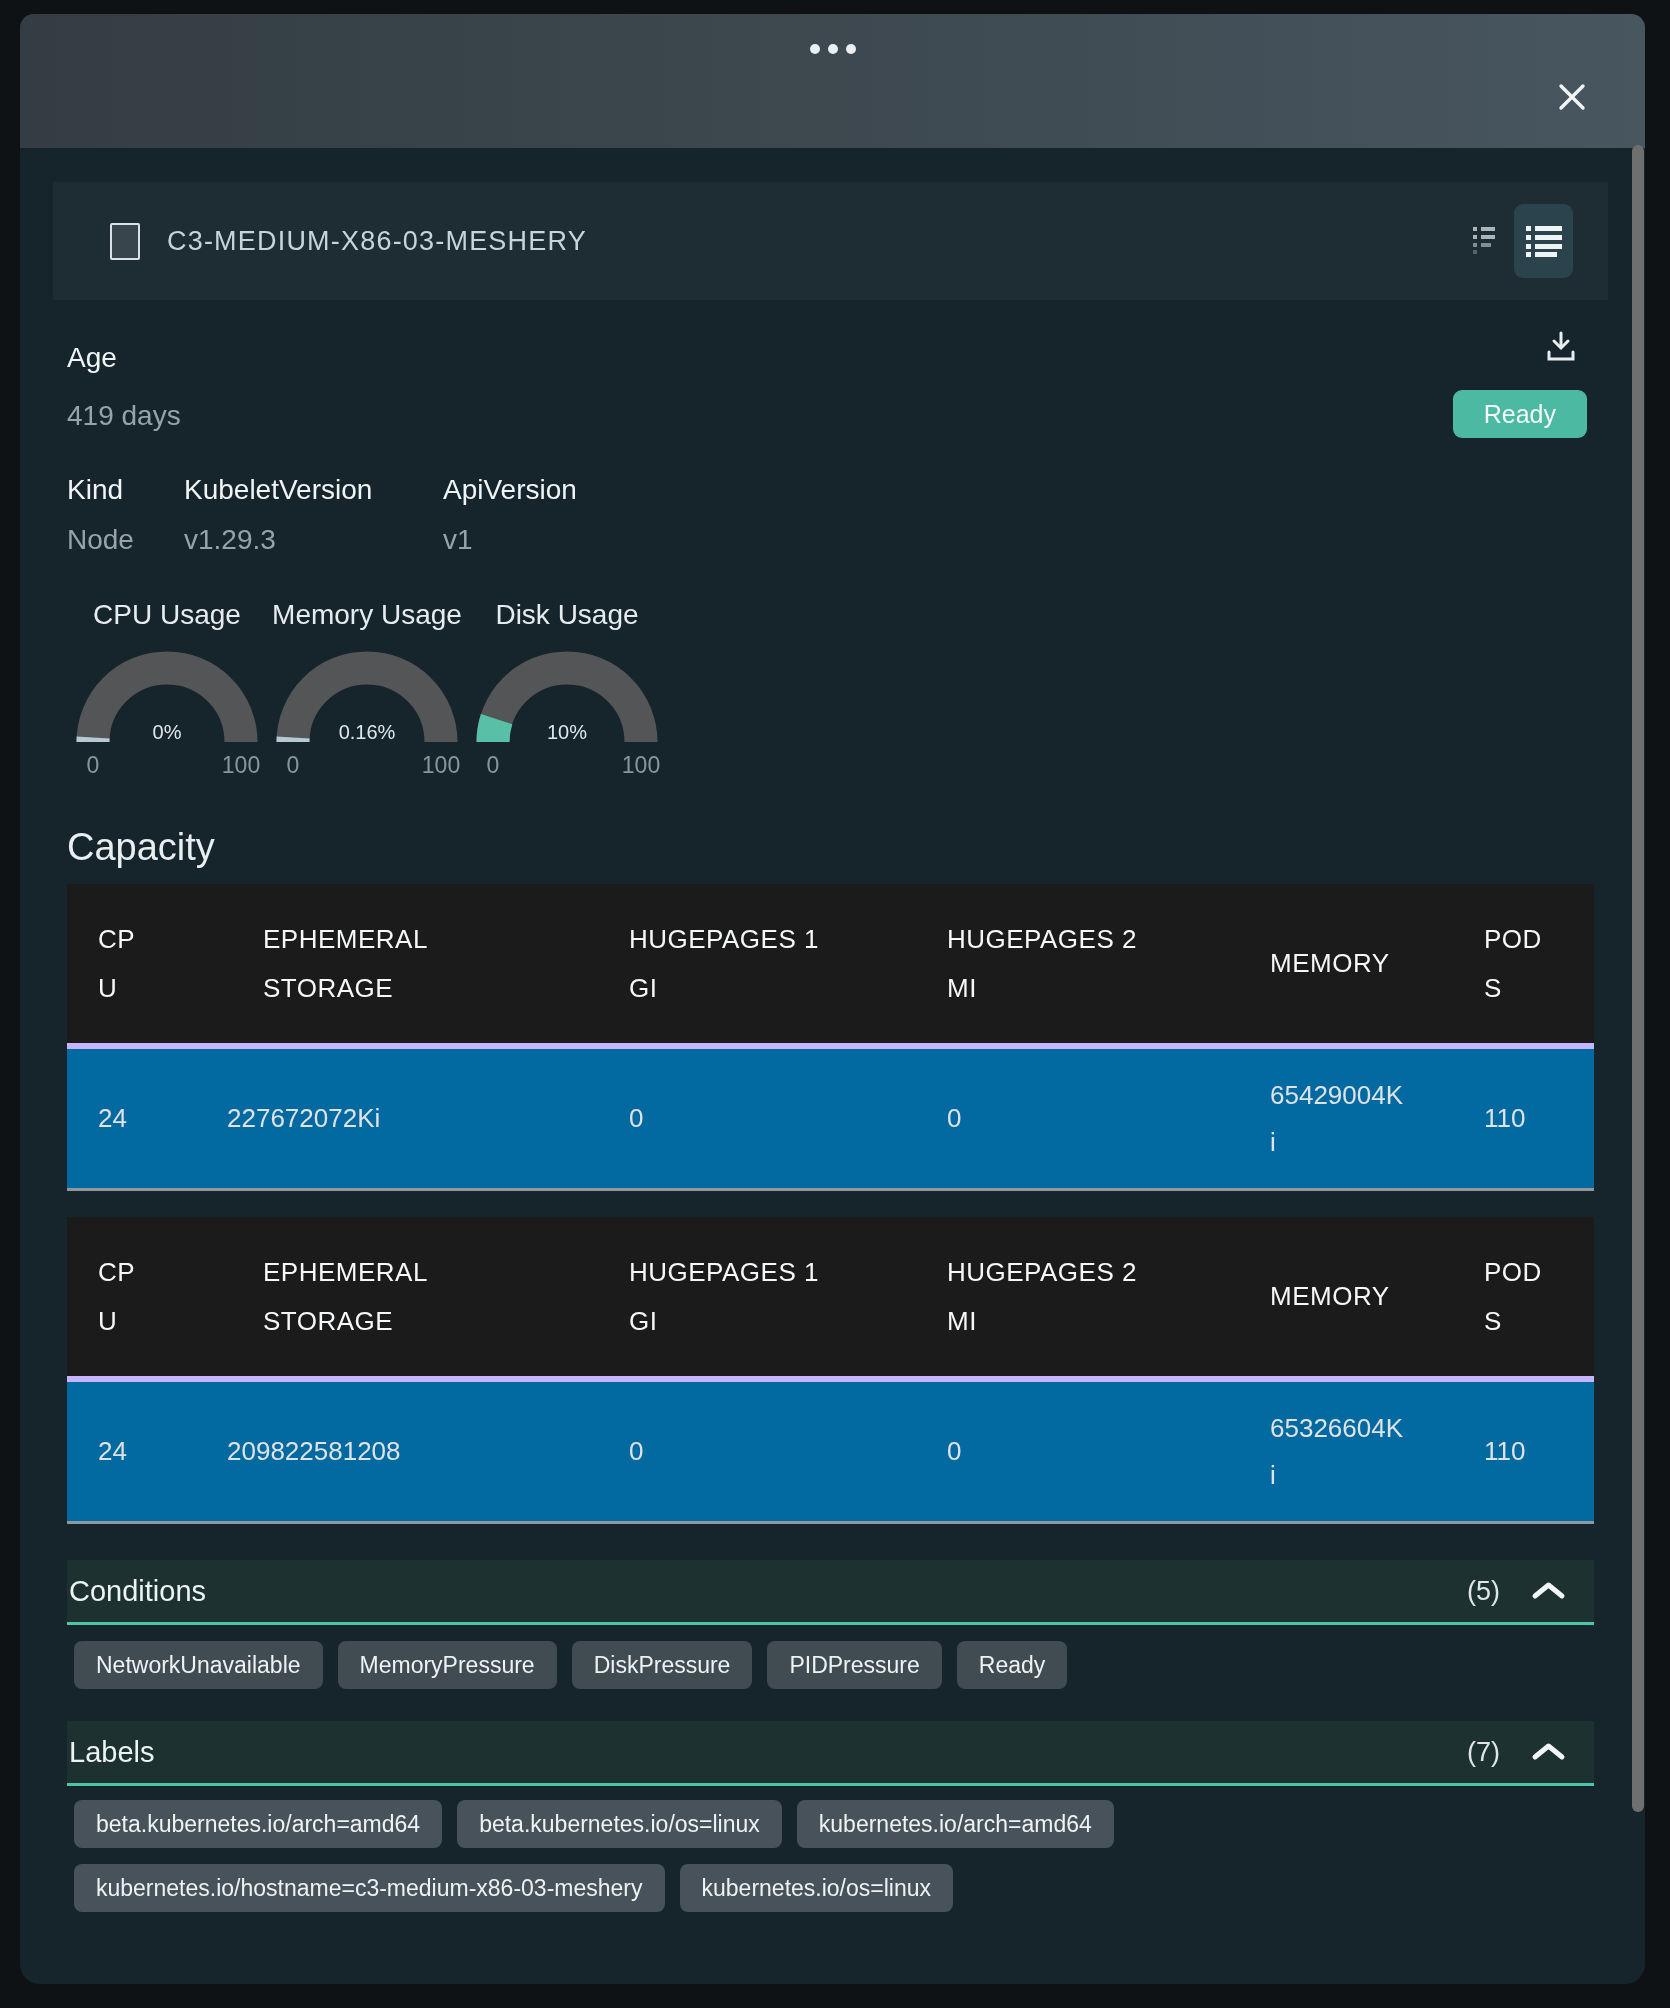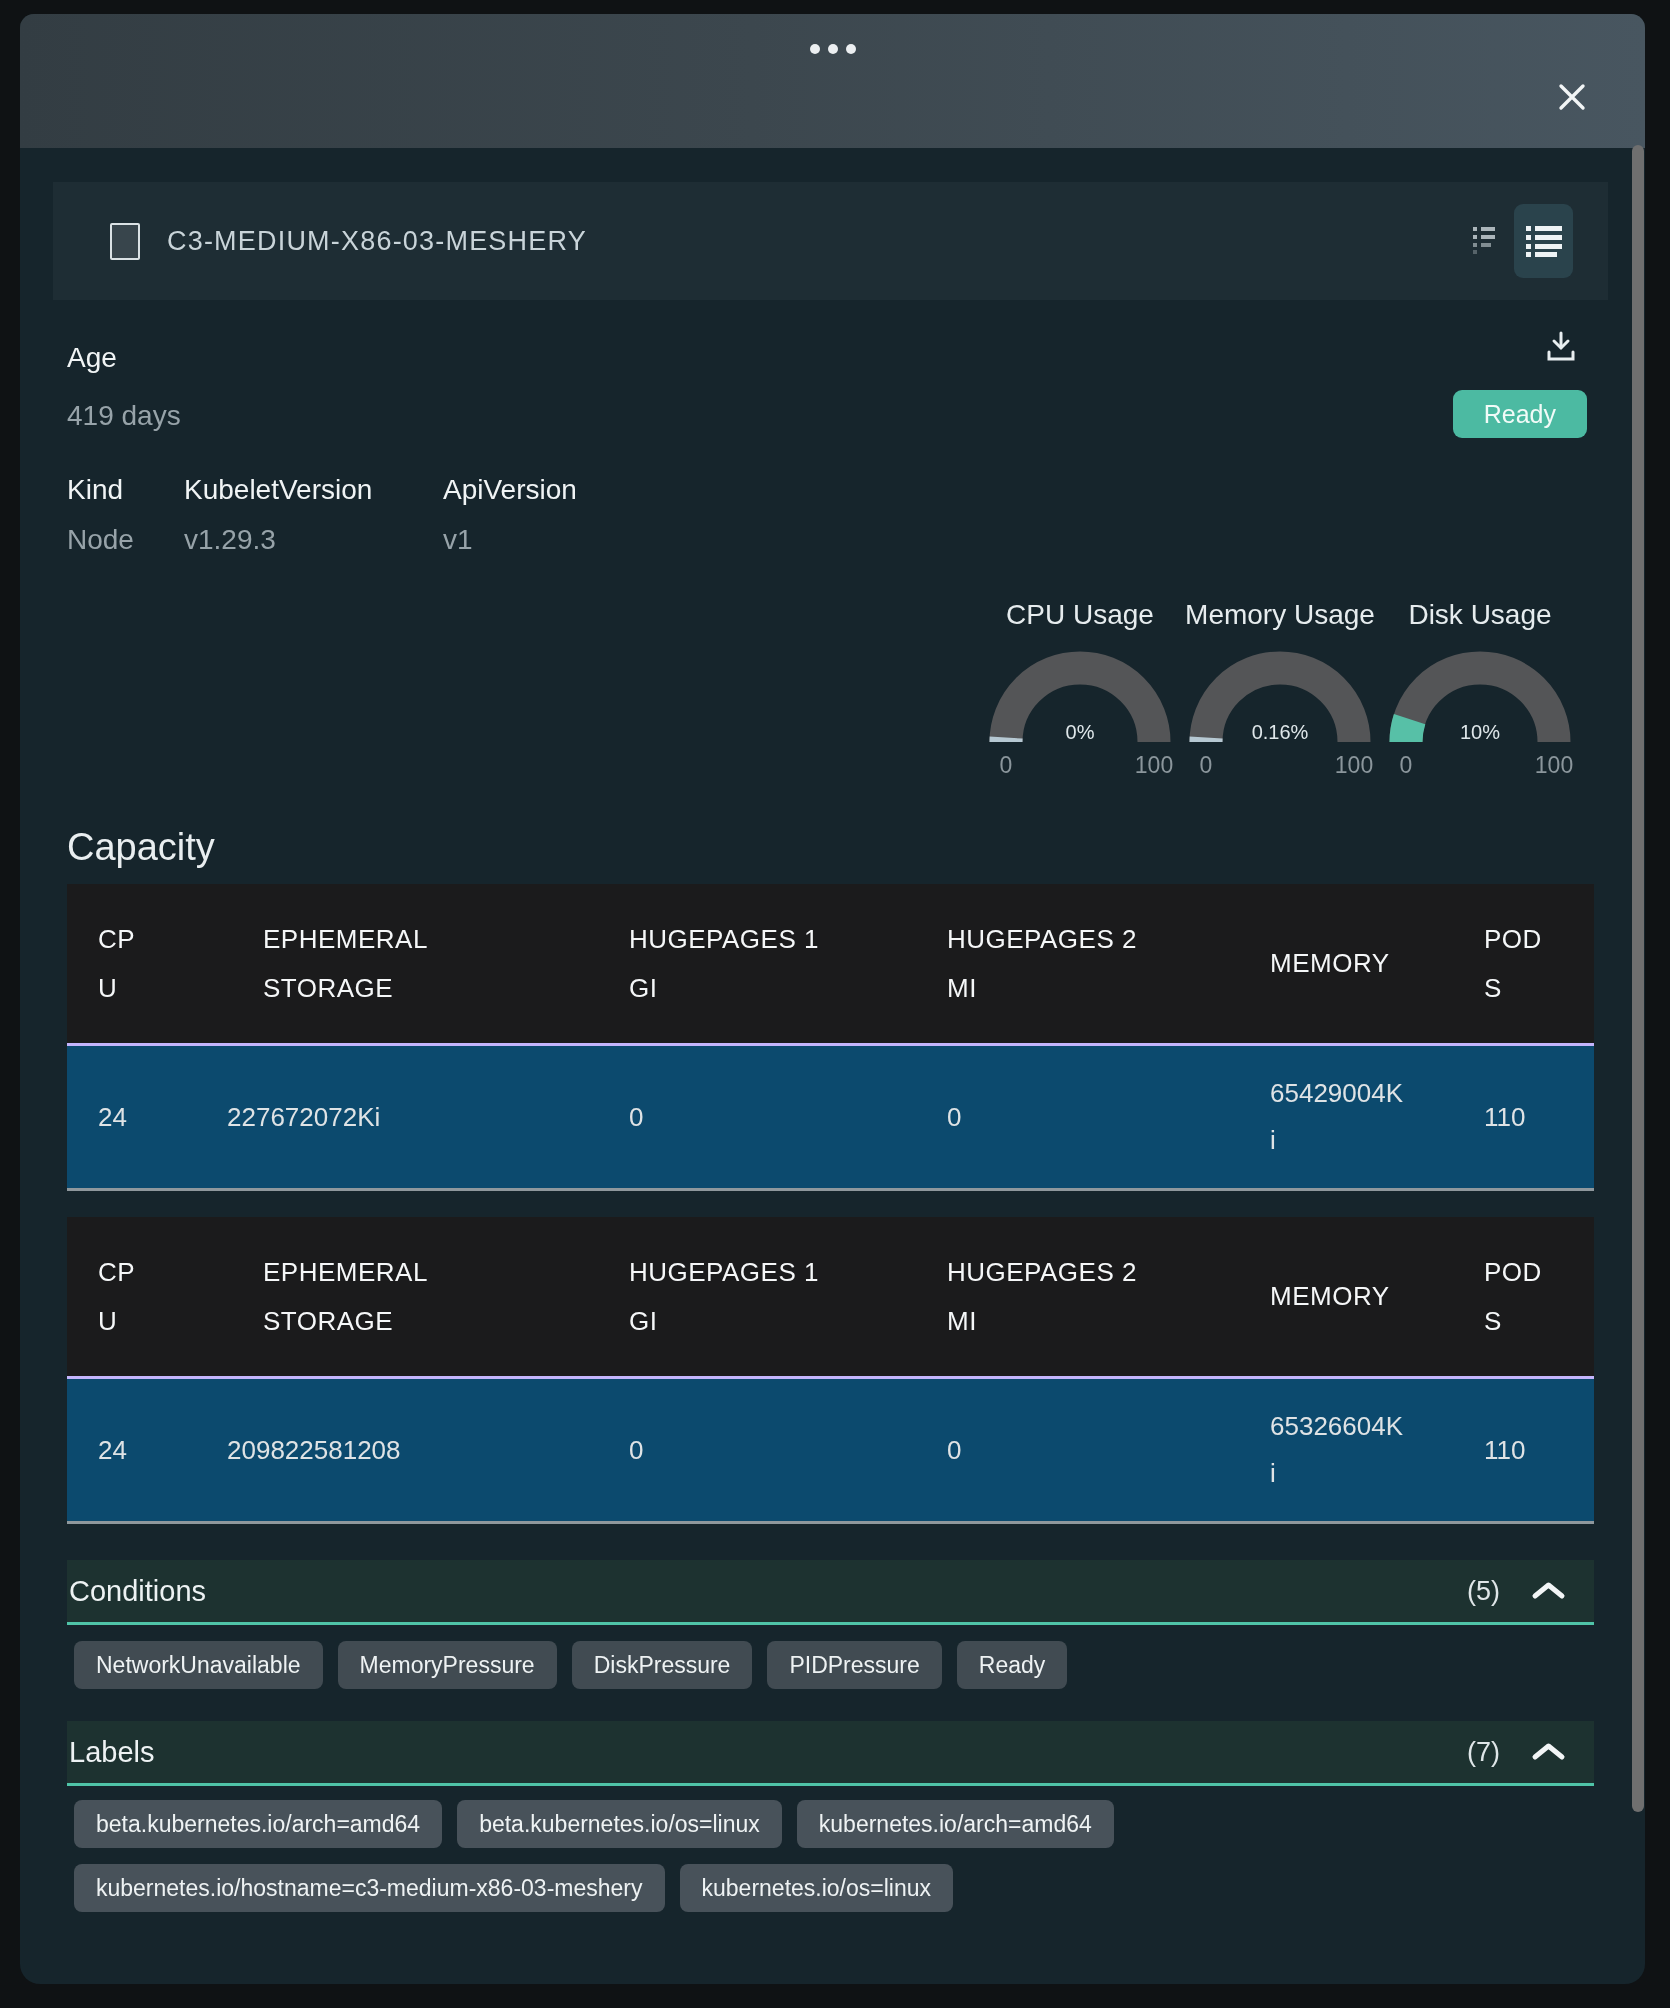--- a/index.html
+++ b/index.html
@@ -34,38 +34,38 @@
   .field-value { font-size:28px; color:#97a3a9; line-height:36px; margin-top:24px; }
   .download-btn { position:absolute; top:-12px; right:16px; width:34px; height:34px; cursor:pointer; }
   .ready-badge { position:absolute; top:48px; right:7px; height:48px; padding:0 31px; background:#4cbaa2; border-radius:9px;
                  color:#f2fbf8; font-size:25px; display:flex; align-items:center; }
 
   
   .meta-grid { margin-top:40px; display:grid; grid-template-columns:117px 259px auto; }
   .meta-grid .field-value { margin-top:16px; }
 
   
-  .gauges-row { margin-top:40px; display:flex; justify-content:flex-end; padding-right:14px; }
+  .gauges-row { margin-top:40px; display:flex; justify-content:flex-start; padding-right:14px; }
   .gauge { position:relative; width:200px; }
   .gauge-title { font-size:28px; color:#e6ecee; text-align:center; line-height:34px; margin-bottom:10px; white-space:nowrap; }
   .gauge svg { display:block; }
   .gauge-pct { position:absolute; left:0; right:0; bottom:32px; text-align:center; font-size:20px; color:#dfe7ea; }
   .gauge-ticks { position:relative; height:30px; font-size:23px; color:#8b969c; }
   .gauge-ticks .t0 { position:absolute; left:26px; transform:translateX(-50%); top:6px; }
   .gauge-ticks .t100 { position:absolute; left:174px; transform:translateX(-50%); top:6px; }
 
   
   .section-title { font-size:38px; color:#e9eef0; line-height:34px; }
   .st-capacity { margin-top:54px; }
   .st-allocatable { margin-top:52px; }
   .data-table { margin-top:20px; width:100%; border-bottom:3px solid #8f989d; }
   .data-table.alloc { margin-top:26px; }
   .t-row { display:grid; grid-template-columns:144px 402px 318px 323px 214px 1fr; }
   .t-head { background:#1b1b1c; min-height:159px; }
-  .t-body { background:#0c4a6e; min-height:145px; border-top:3px solid #c4b5fd; }
+  .t-body { background:#0369a1; min-height:145px; border-top:6px solid #c4b5fd; }
   .t-cell { display:flex; align-items:center; padding:14px 16px; }
   .t-cell:first-child { padding-left:31px; }
   .t-head .t-cell { color:#f5f7f8; font-size:26px; font-weight:500; letter-spacing:.5px; line-height:1.85; }
   .t-body .t-cell { color:#dfe3e5; font-size:26px; line-height:1.8; }
   .w-cpu  { max-width:42px;  word-break:break-all; }
   .w-es   { max-width:175px;margin-left:36px; }
   .w-h1, .w-h2 { max-width:200px; }
   .w-pods { max-width:64px;  word-break:break-all; }
   .w-memv { max-width:136px; word-break:break-all; }
 

